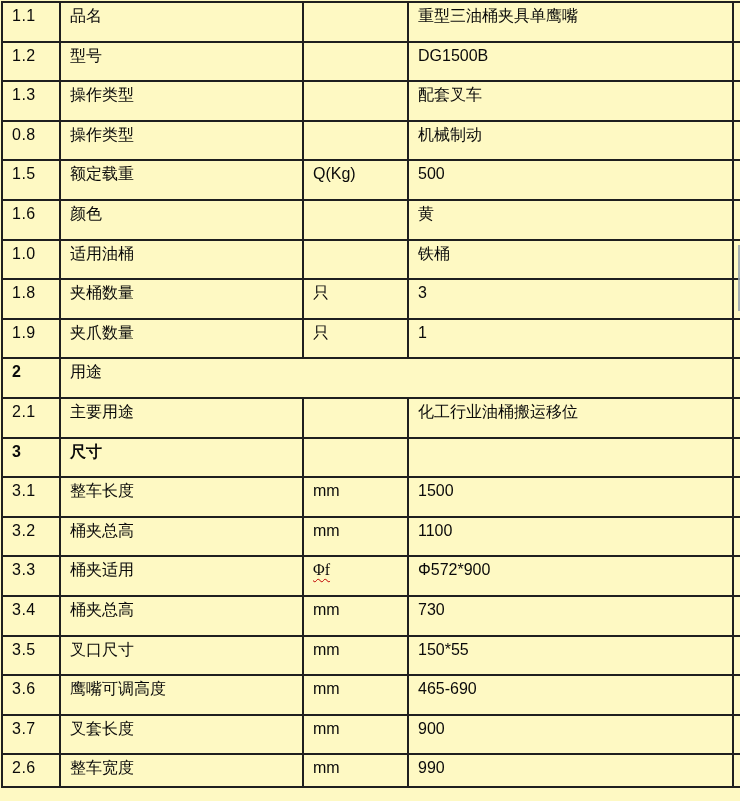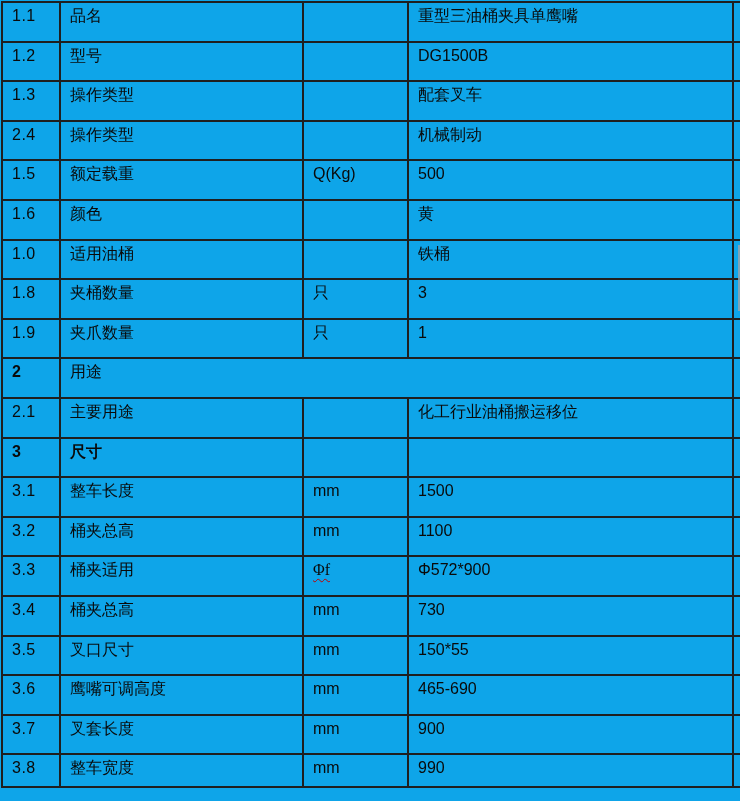--- a/index.html
+++ b/index.html
@@ -6,21 +6,21 @@
     margin: 0;
     padding: 0;
     background: #ffffff;
     font-family: "Liberation Sans", "DejaVu Sans", sans-serif;
   }
   .viewport {
     position: relative;
     width: 740px;
     height: 801px;
     overflow: hidden;
-    background: #0ea5e9;
+    background: #fef9c3;
   }
   table.spec-table {
     position: absolute;
     left: 1px;
     top: 1px;
     border-collapse: collapse;
     table-layout: fixed;
     width: 746px; 
   }
   table.spec-table col.c-index { width: 58px; }
@@ -90,21 +90,21 @@
           <td class="cell-cut"></td>
         </tr>
         <tr>
           <td class="cell-index">1.3</td>
           <td class="cell-name">操作类型</td>
           <td class="cell-unit"><span></span></td>
           <td class="cell-value">配套叉车</td>
           <td class="cell-cut"></td>
         </tr>
         <tr>
-          <td class="cell-index">2.4</td>
+          <td class="cell-index">0.8</td>
           <td class="cell-name">操作类型</td>
           <td class="cell-unit"><span></span></td>
           <td class="cell-value">机械制动</td>
           <td class="cell-cut"></td>
         </tr>
         <tr>
           <td class="cell-index">1.5</td>
           <td class="cell-name">额定载重</td>
           <td class="cell-unit"><span>Q(Kg)</span></td>
           <td class="cell-value">500</td>
@@ -200,21 +200,21 @@
           <td class="cell-cut"></td>
         </tr>
         <tr>
           <td class="cell-index">3.7</td>
           <td class="cell-name">叉套长度</td>
           <td class="cell-unit"><span>mm</span></td>
           <td class="cell-value">900</td>
           <td class="cell-cut"></td>
         </tr>
         <tr>
-          <td class="cell-index">3.8</td>
+          <td class="cell-index">2.6</td>
           <td class="cell-name">整车宽度</td>
           <td class="cell-unit"><span>mm</span></td>
           <td class="cell-value">990</td>
           <td class="cell-cut"></td>
         </tr>
       </tbody>
   </table>
   <div class="scroll-hint"></div>
 </div>
 

